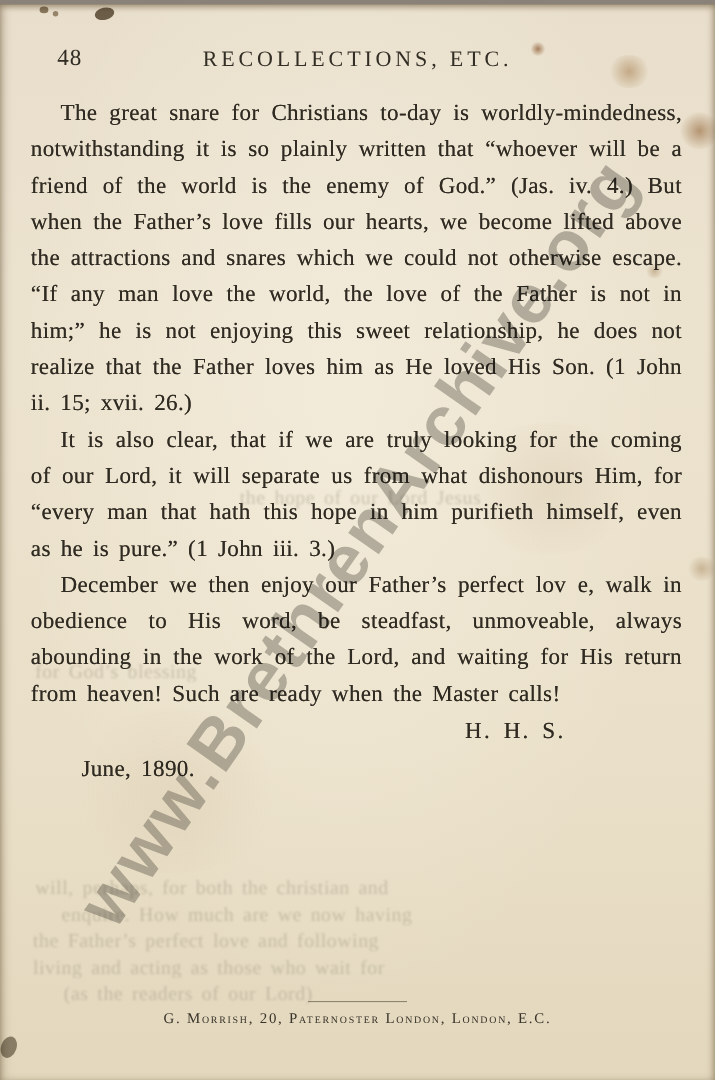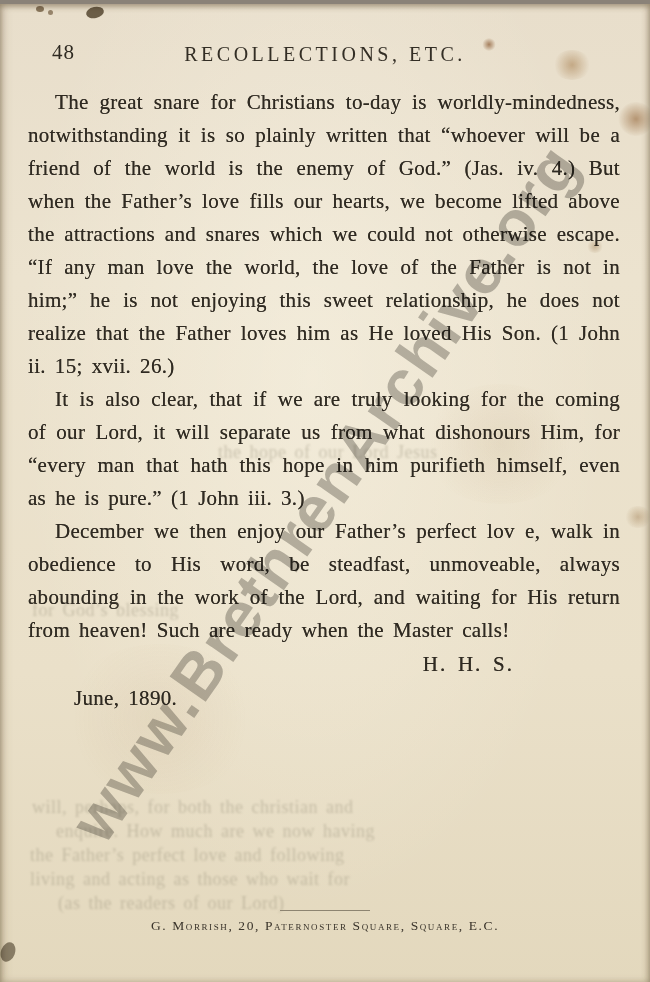--- a/index.html
+++ b/index.html
@@ -118,21 +118,21 @@
 
   <main class="bodytext">
     <p>The great snare for Christians to-day is worldly-mindedness, notwithstanding it is so plainly written that “whoever will be a friend of the world is the enemy of God.” (Jas. iv. 4.) But when the Father’s love fills our hearts, we become lifted above the attractions and snares which we could not otherwise escape.  “If any man love the world, the love of the Father is not in him;” he is not enjoying this sweet relationship, he does not realize that the Father loves him as He loved His Son. (1 John ii. 15; xvii. 26.)</p>
     <p>It is also clear, that if we are truly looking for the coming of our Lord, it will separate us from what dishonours Him, for “every man that hath this hope in him purifieth himself, even as he is pure.” (1 John iii. 3.)</p>
     <p>December we then enjoy our Father’s perfect lov e, walk in obedience to His word, be steadfast, unmoveable, always abounding in the work of the Lord, and waiting for His return from heaven!  Such are ready when the Master calls!</p>
     <div class="sig">H. H. S.</div>
     <div class="dateline">June, 1890.</div>
   </main>
 
   <div class="footrule"></div>
-  <div class="imprint">G. Morrish, 20, Paternoster Square, Square, E.C.</div>
+  <div class="imprint">G. Morrish, 20, Paternoster London, London, E.C.</div>
 
   <div class="watermark">www.BrethrenArchive.org</div>
 
   <div class="stains">
     <div class="spot" style="top:3px;  left:86px;  width:18px; height:11px; background:#54462f; opacity:.8; transform:rotate(-12deg);"></div>
     <div class="spot" style="top:2px;  left:36px;  width:8px;  height:6px;  background:#6a5436; opacity:.7;"></div>
     <div class="spot" style="top:6px;  left:48px;  width:5px;  height:5px;  background:#6a5436; opacity:.6;"></div>
     <div class="spot" style="top:34px; left:482px; width:14px; height:13px; background:radial-gradient(circle, rgba(140,85,40,.65), rgba(140,85,40,0) 70%);"></div>
     <div class="spot" style="top:46px; left:552px; width:40px; height:30px; background:radial-gradient(circle, rgba(165,118,60,.45), rgba(165,118,60,0) 70%);"></div>
     <div class="spot" style="top:98px; left:618px; width:36px; height:34px; background:radial-gradient(circle, rgba(150,100,50,.55), rgba(150,100,50,0) 72%);"></div>

